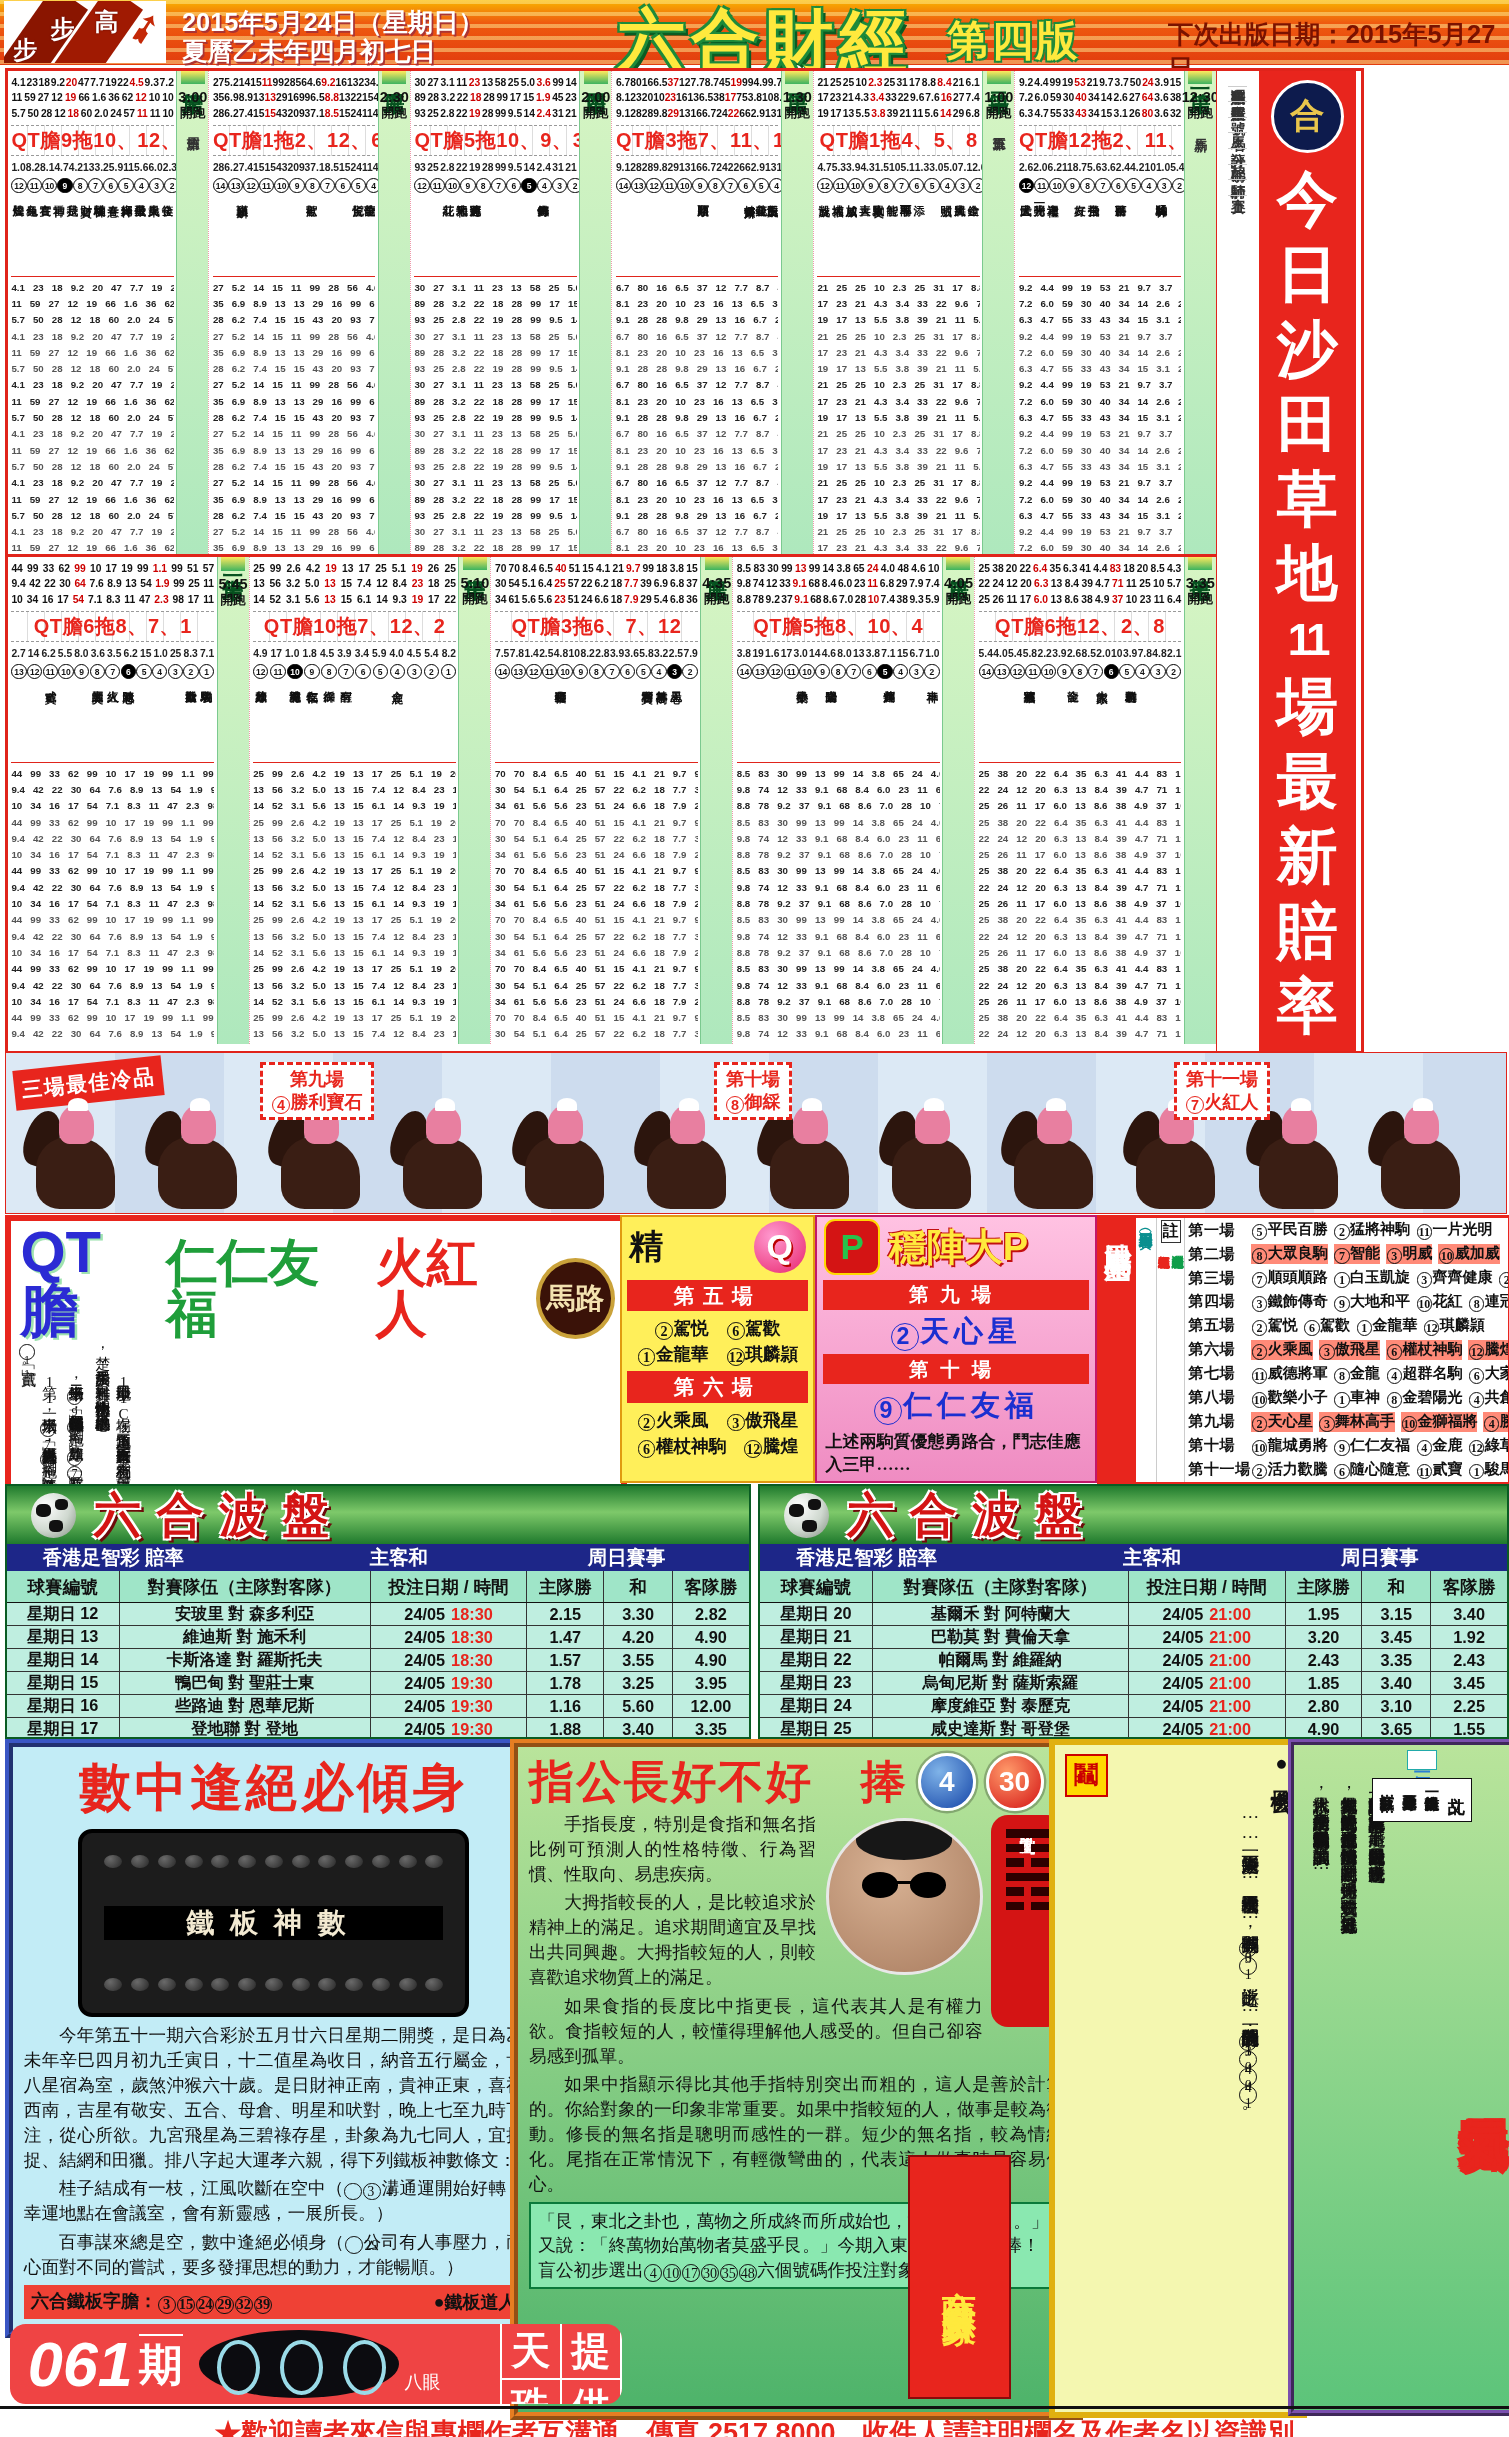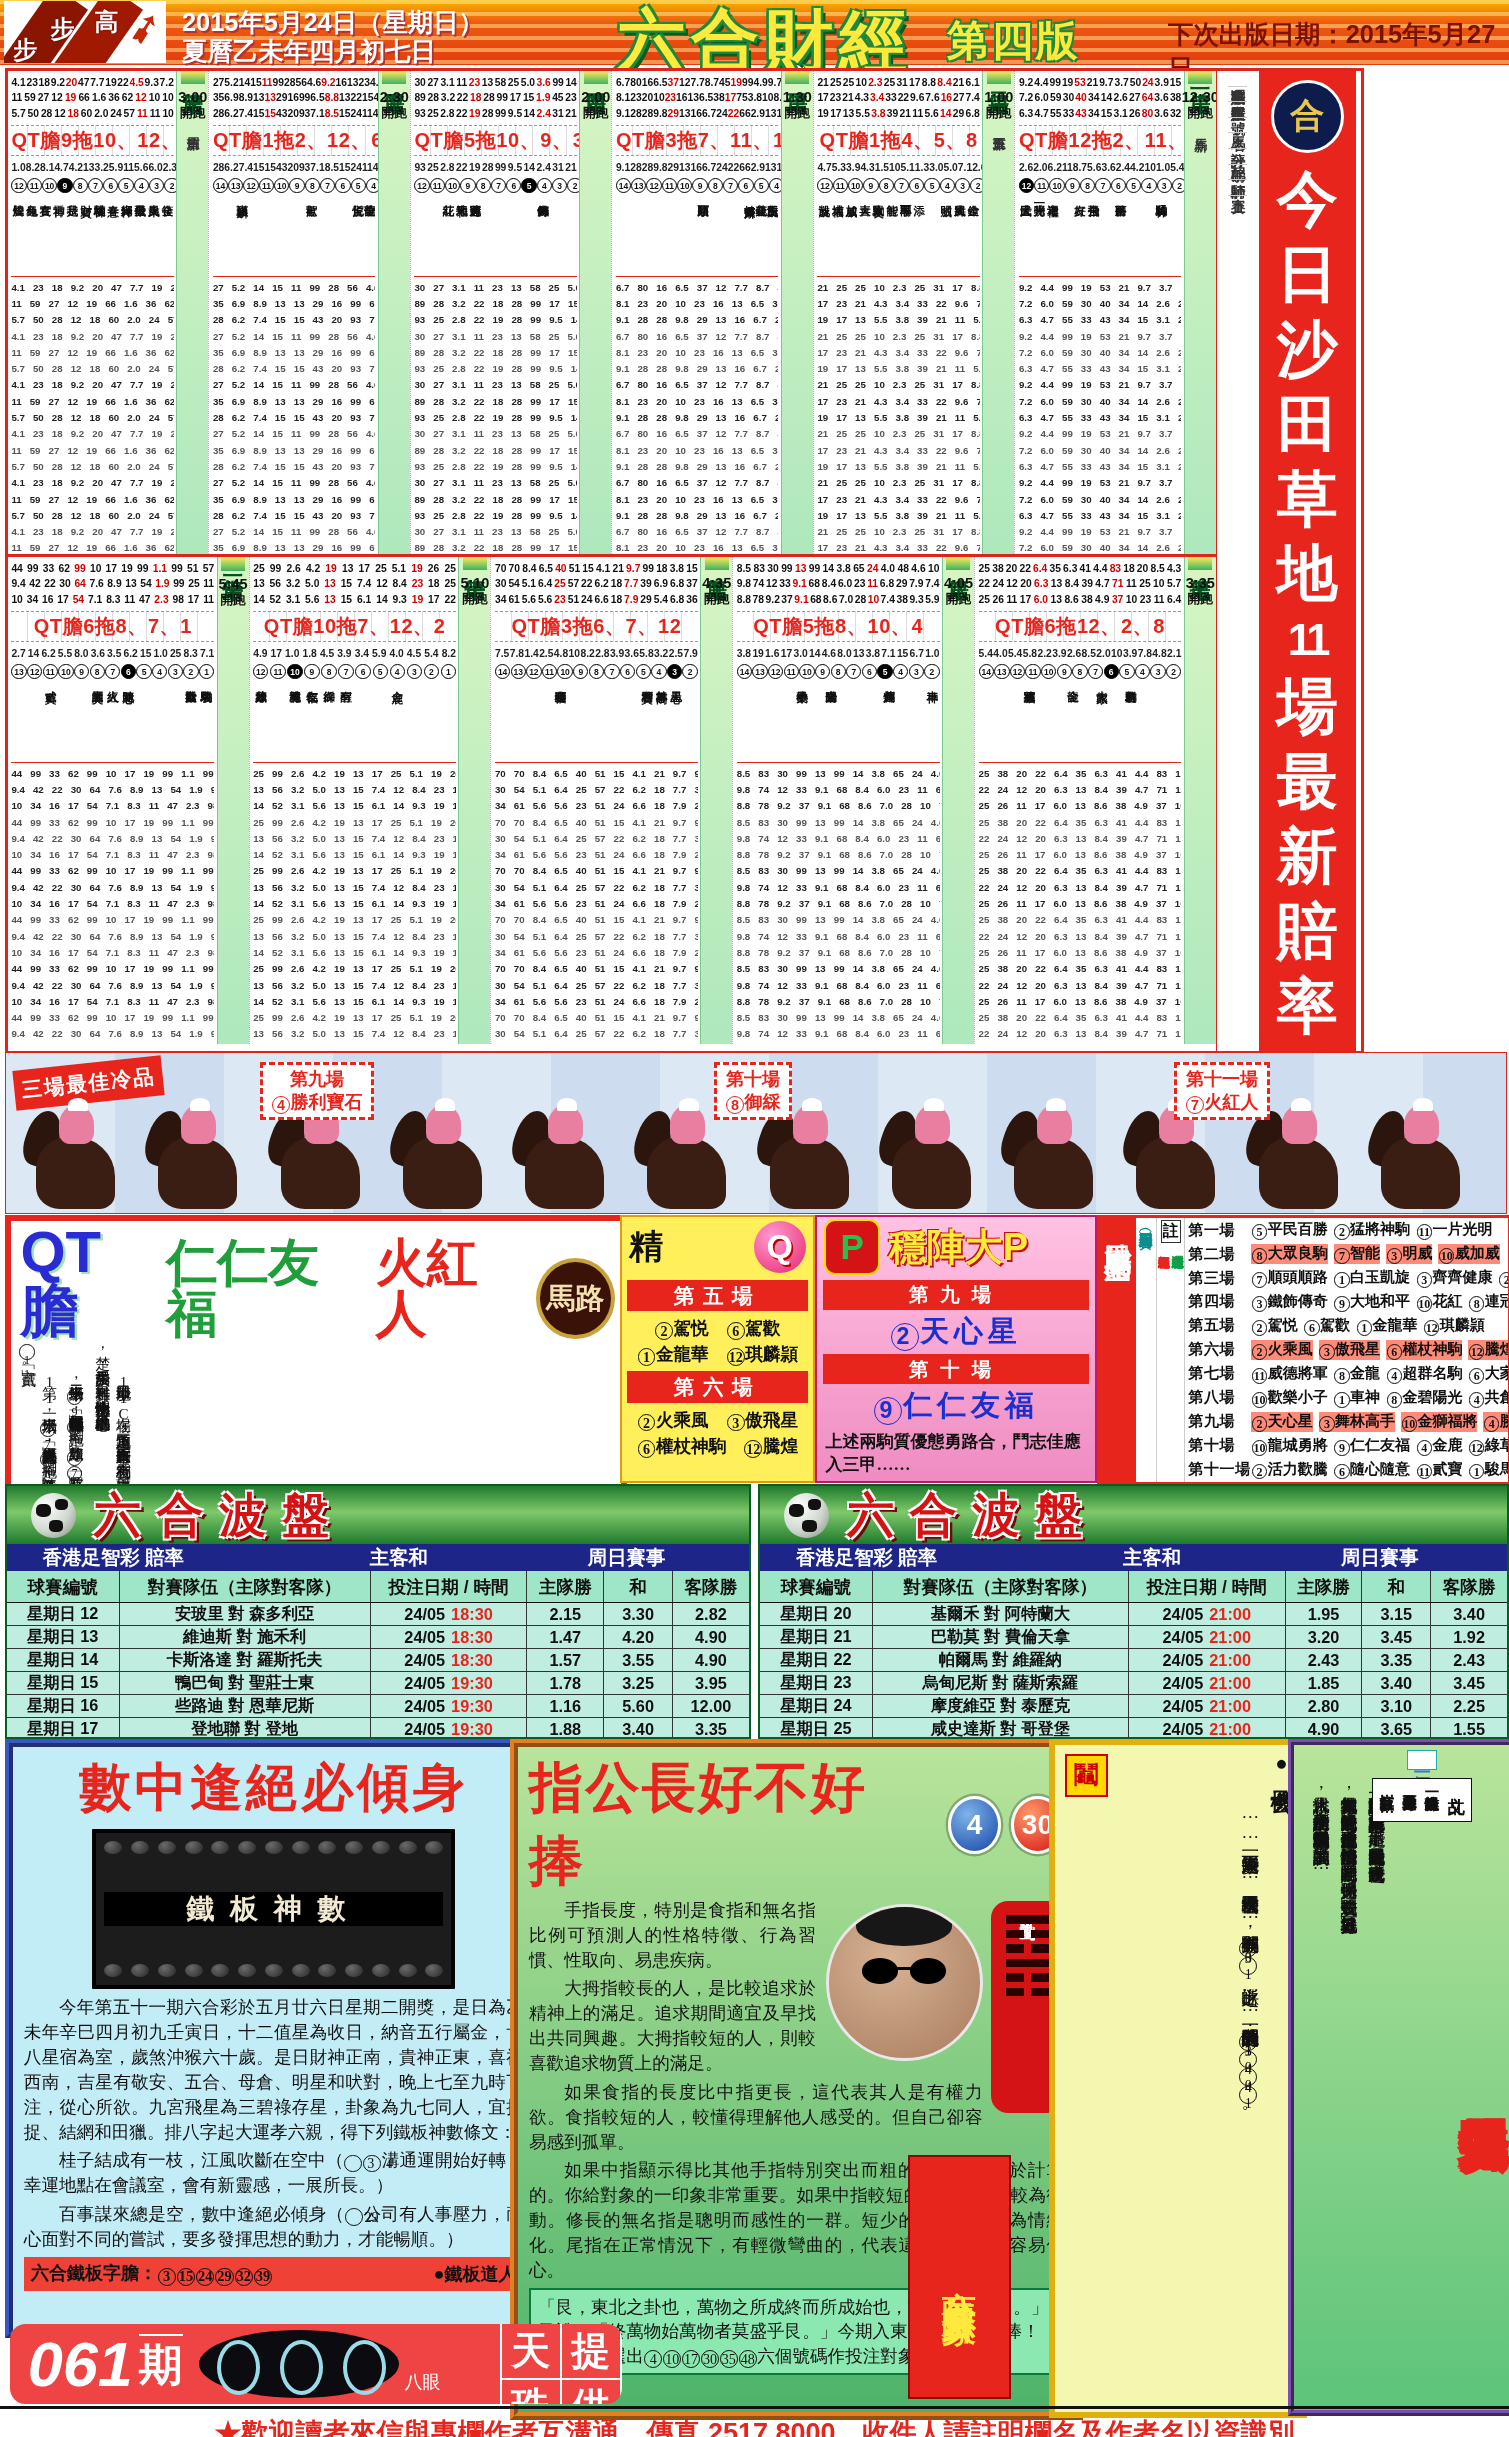--- a/index.html
+++ b/index.html
@@ -140,34 +140,34 @@
   .fb-row:last-child{border-bottom:none;}
   .fc{padding:0 2.4px;text-align:center;border-right:1.2px solid #333;height:100%;display:flex;align-items:center;justify-content:center;overflow:hidden;white-space:nowrap;}
   .fc:last-child{border-right:none;}
   .fc.c1{width:107px;flex:0 0 auto;} .fc.c2{flex:1 1 0;} .fc.c3{width:151px;flex:0 0 auto;}
   .fc.c4{width:71px;flex:0 0 auto;} .fc.c5{width:63px;flex:0 0 auto;} .fc.c6{width:71px;flex:0 0 auto;}
   .ftime{color:#e8251d;margin-left:6px;}
   
   .art{top:1739px;overflow:hidden;}
   .art-iron{left:4.8px;width:500px;height:576px;background:#c2ecf6;border:8.5px ridge #3a56c4;padding:3.6px 11px;}
   .iron-title{font-size:52px;font-weight:bold;color:#e8251d;text-align:center;letter-spacing:3.6px;margin:2.4px 0 6px 0;}
-  .abacus{width:339px;height:136px;margin:0 auto 6px auto;background:#1c1c1c;border-radius:1px;border:4.8px solid #000;
-    display:flex;flex-direction:column;justify-content:space-between;padding:8px;}
+  .abacus{width:339px;height:136px;margin:0 auto 6px auto;background:#1c1c1c;border-radius:14px;border:4.8px solid #000;
+    display:flex;flex-direction:column;justify-content:space-between;padding:22px;}
   .ab-row{display:flex;justify-content:space-between;}
   .ab-bead{width:18px;height:13.3px;background:radial-gradient(circle at 35% 30%,#6a6a6a,#262626);border-radius:50%;}
   .ab-band{background:#000;color:#f3ead2;font-size:28px;font-weight:bold;text-align:center;letter-spacing:15.7px;
     font-family:"Liberation Serif",serif;line-height:1.2;}
   .iron-body{font-family:"Liberation Serif",serif;font-size:17.6px;line-height:1.42;text-align:justify;}
   .iron-body p{margin:0 0 3.6px 0;text-indent:2em;}
   .iron-red{background:#ef4135;color:#111;font-family:"Liberation Serif",serif;font-size:18px;font-weight:bold;
     padding:4.8px 7.3px;margin-top:4.8px;display:flex;justify-content:space-between;align-items:center;}
   .art-finger{left:510px;width:535px;height:655px;background:linear-gradient(180deg,#b9e49b,#4db36a);
     border:8.5px ridge #e67e22;padding:4.8px 11px;}
   .fg-head{display:flex;align-items:center;gap:9.7px;}
-  .fg-title{font-size:54px;font-weight:bold;color:#e8251d;letter-spacing:2.4px;}
+  .fg-title{font-size:45px;font-weight:bold;color:#e8251d;letter-spacing:2.4px;}
   .ballc{width:52px;height:52px;border-radius:50%;display:flex;align-items:center;justify-content:center;
     color:#fff;font-size:28px;font-weight:bold;border:3.6px solid #fff;box-shadow:0 0 0 2.4px rgba(0,0,0,.25);}
   .ball-blue{background:radial-gradient(circle at 35% 30%,#7fb3e8,#1545a8);}
   .ball-red{background:radial-gradient(circle at 35% 30%,#ff9a6a,#d41414);}
   .hexbox{float:right;width:73px;height:200px;background:#d41414;border-radius:17px;margin:3.6px 0 4.8px 8.5px;
     display:flex;flex-direction:column;align-items:center;padding:6px 0;}
   .hex-lab{writing-mode:vertical-rl;text-orientation:upright;color:#fff;font-size:18px;font-weight:bold;margin-bottom:4.8px;}
   .hex-line{width:44px;height:8.5px;background:#2d0000;margin:3px 0;}
   .hex-line.broken{background:linear-gradient(90deg,#2d0000 0 18px,transparent 18px 25.4px,#2d0000 25.4px 44px);}
   .fg-photo{float:right;width:151px;height:151px;border-radius:50%;margin:6px 0 6px 9.7px;position:relative;

